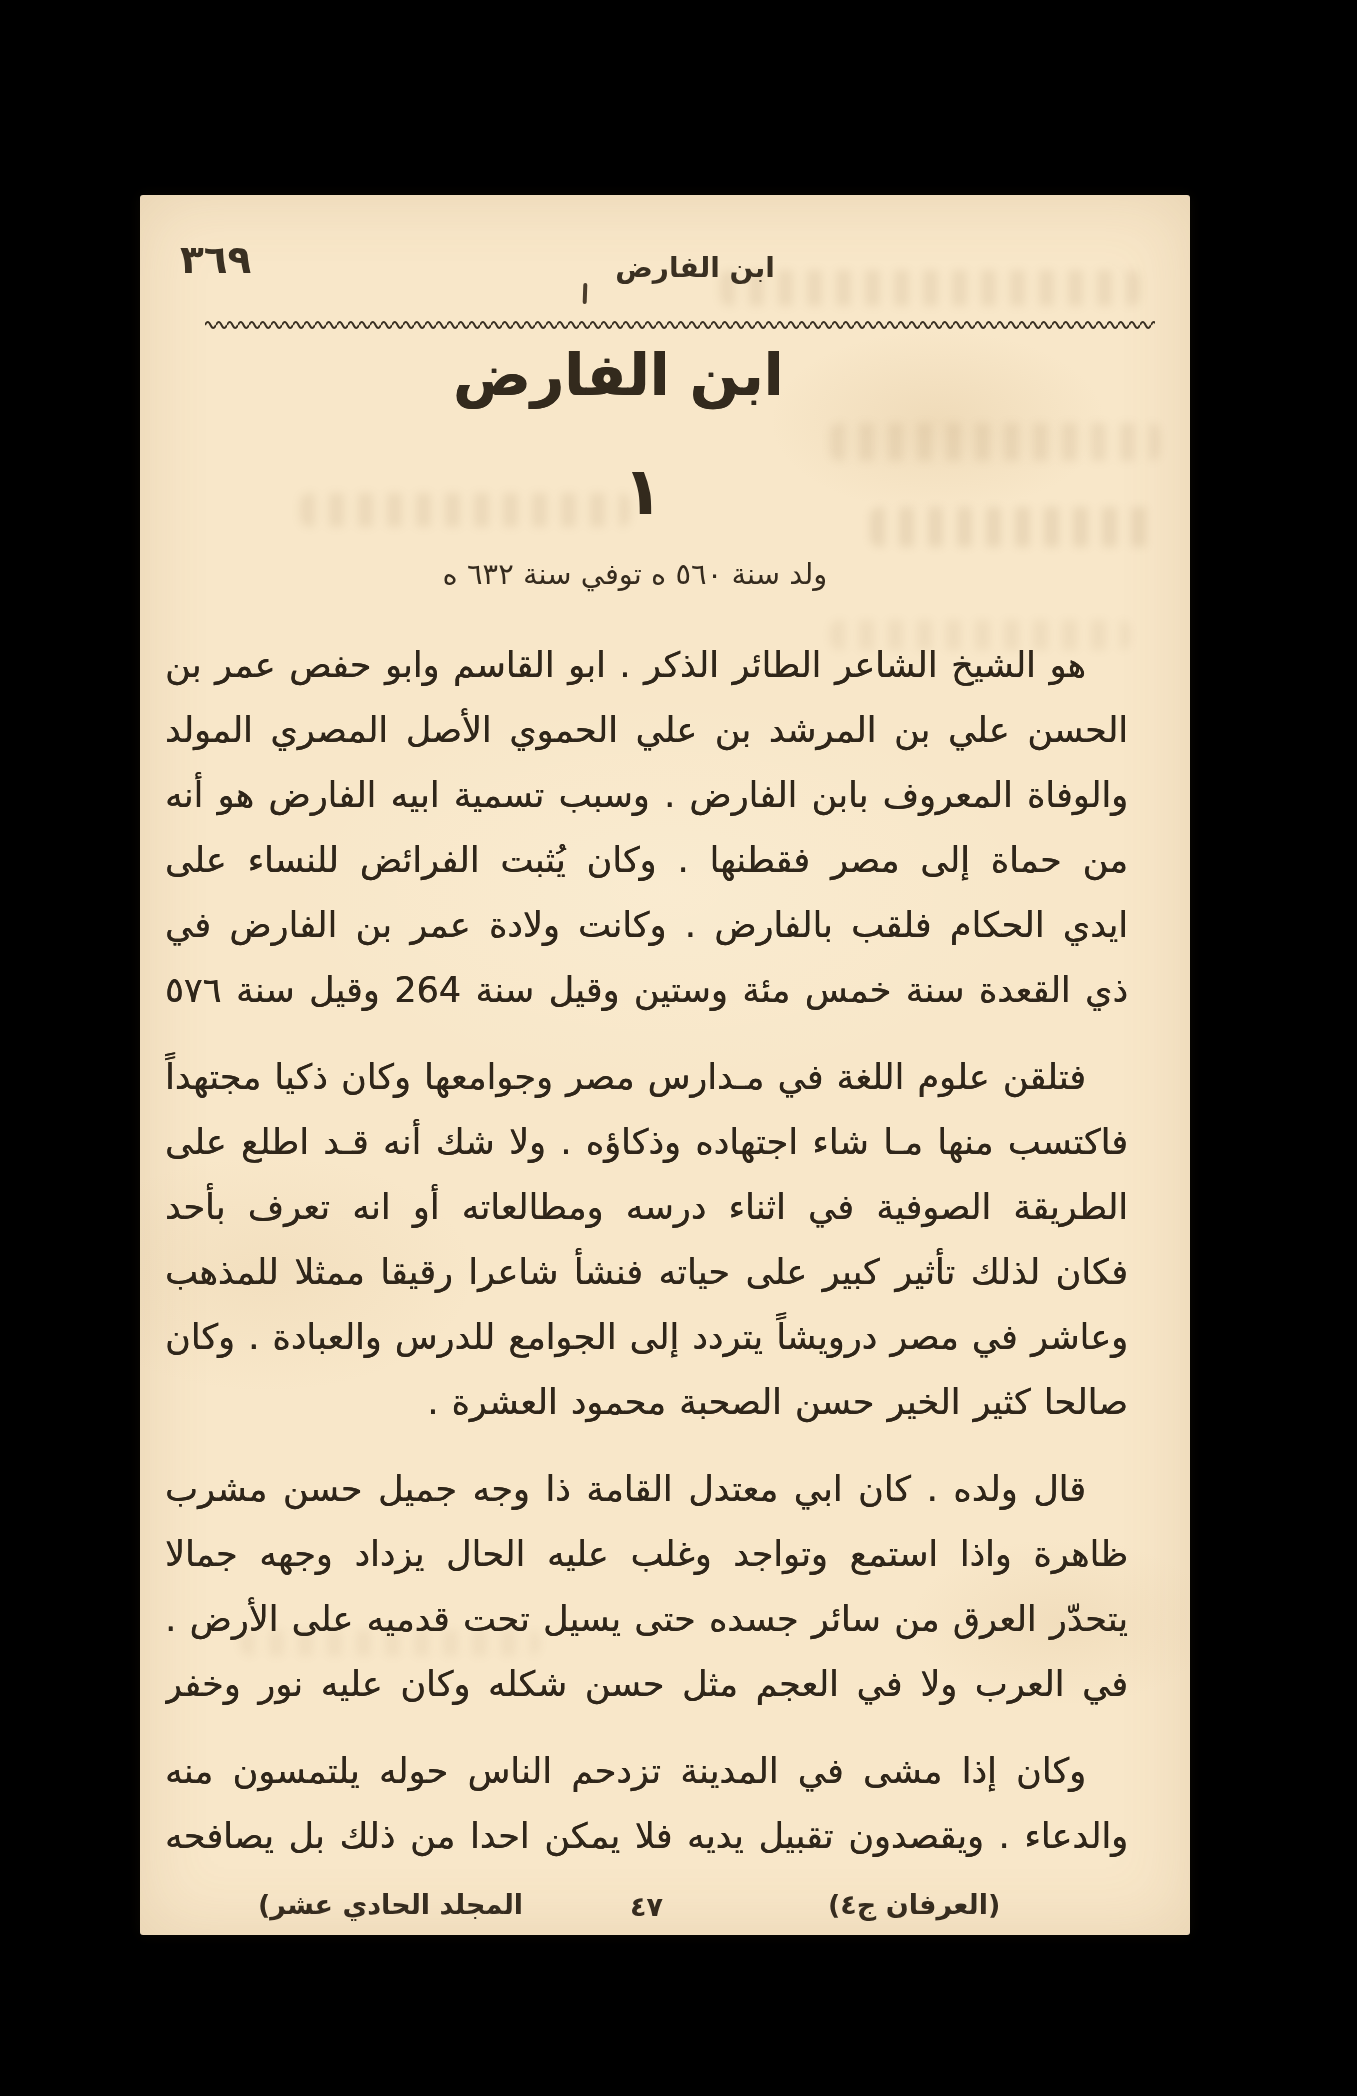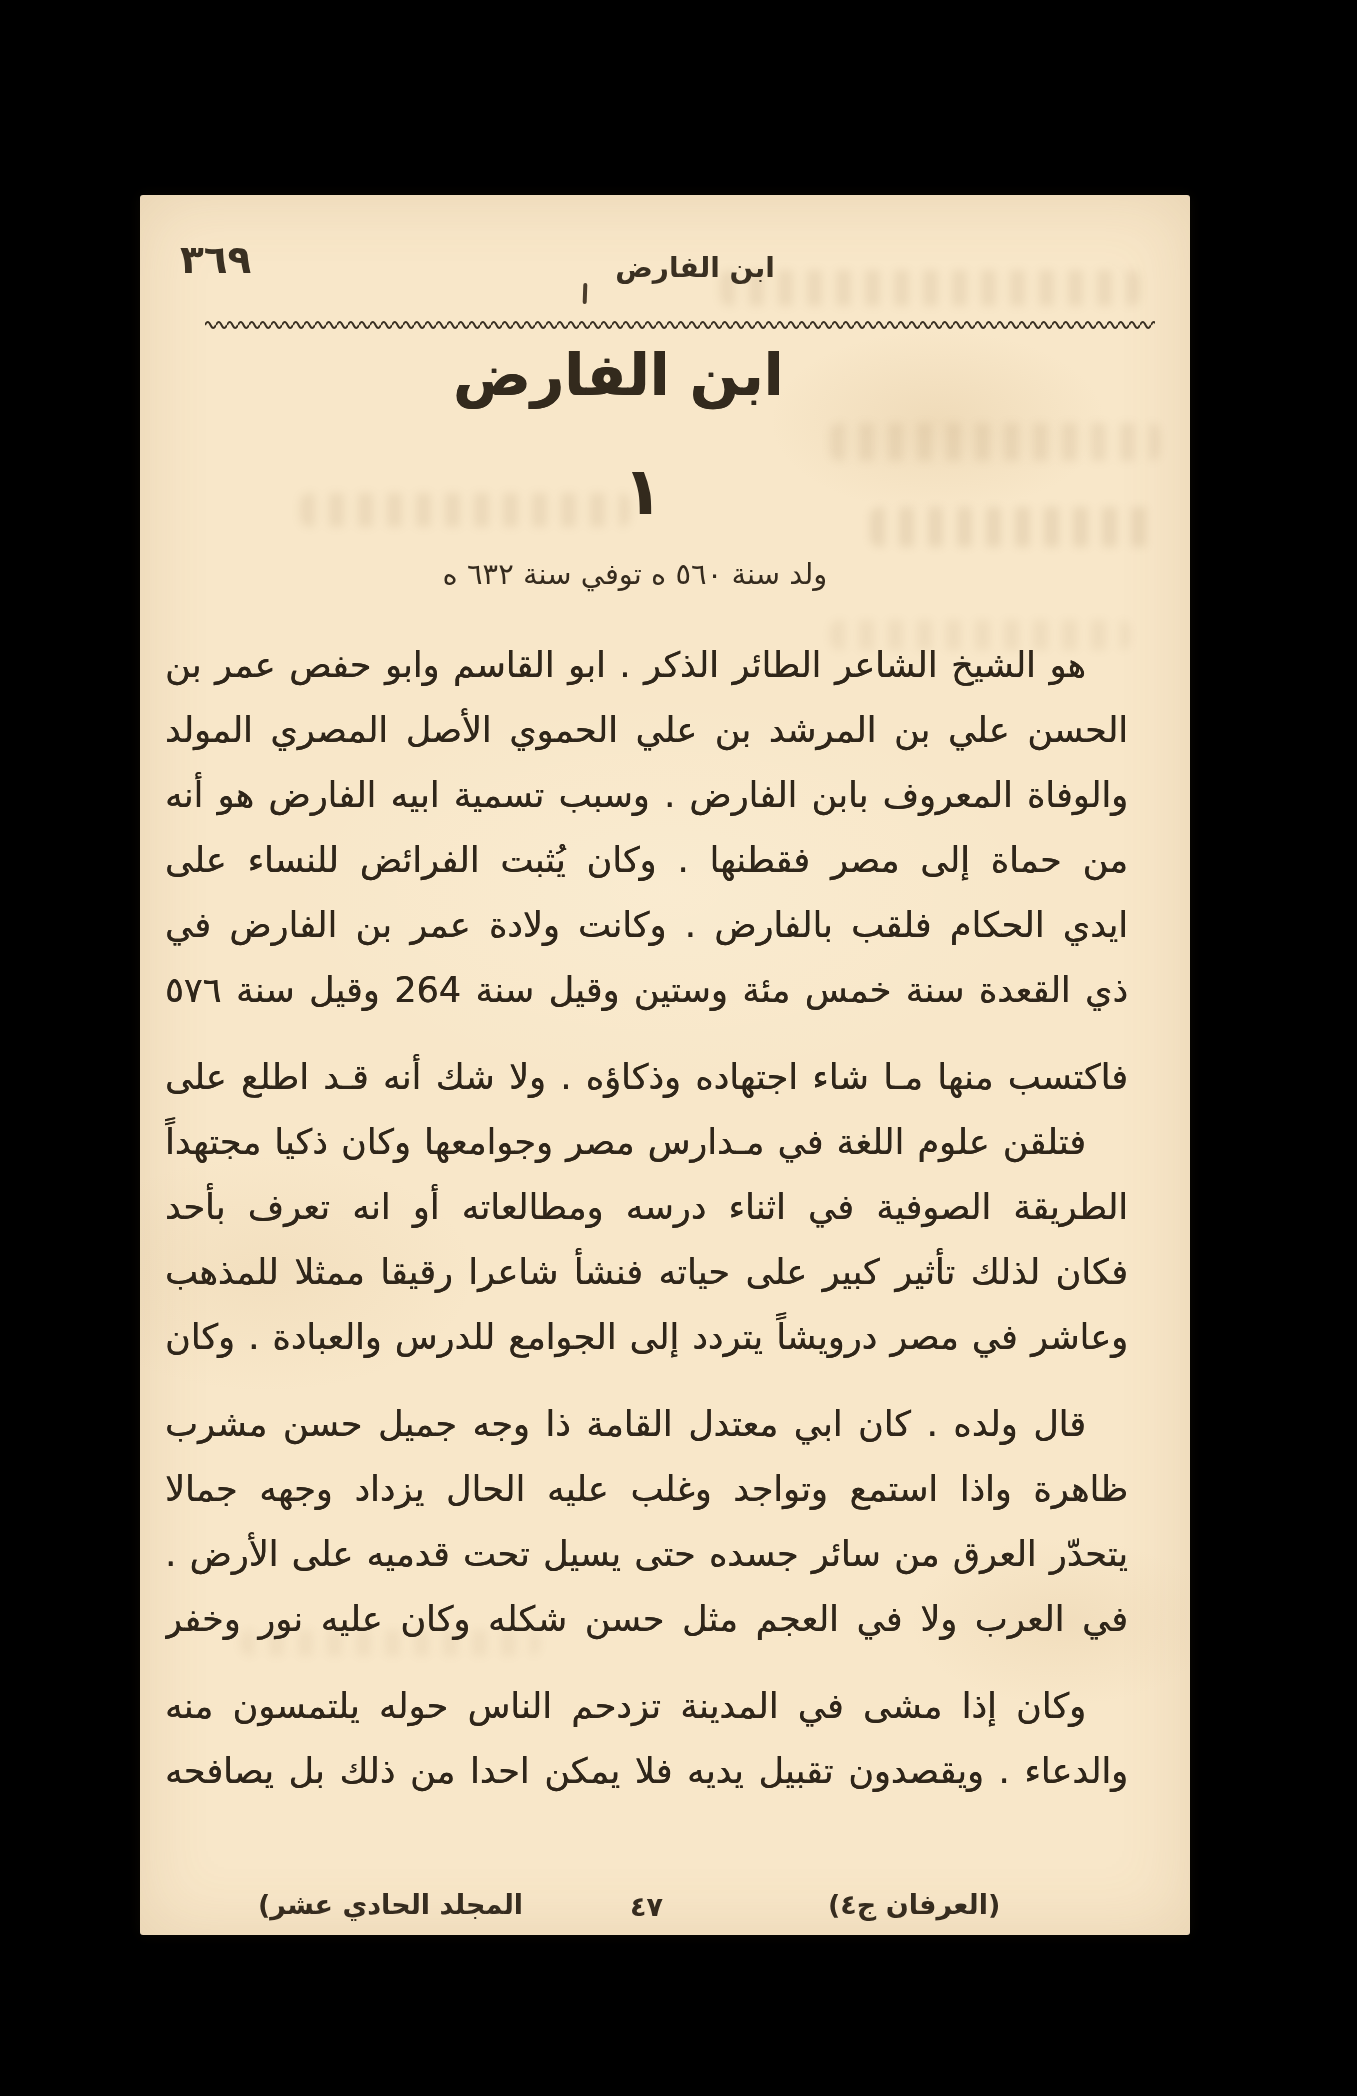--- a/index.html
+++ b/index.html
@@ -138,25 +138,26 @@
     <div class="body">
         <div class="para">
           <div class="line first">هو الشيخ الشاعر الطائر الذكر . ابو القاسم وابو حفص عمر بن ابي</div>
           <div class="line">الحسن علي بن المرشد بن علي الحموي الأصل المصري المولد والدار</div>
           <div class="line">والوفاة المعروف بابن الفارض . وسبب تسمية ابيه الفارض هو أنه قدم</div>
           <div class="line">من حماة إلى مصر فقطنها . وكان يُثبت الفرائض للنساء على الرجال بين</div>
           <div class="line">ايدي الحكام فلقب بالفارض . وكانت ولادة عمر بن الفارض في الرابع من</div>
           <div class="line">ذي القعدة سنة خمس مئة وستين وقيل سنة 264 وقيل سنة ٥٧٦</div>
         </div>
         <div class="para">
+          <div class="line first">فتلقن علوم اللغة في مـدارس مصر وجوامعها وكان ذكيا مجتهداً</div>
           <div class="line">فاكتسب منها مـا شاء اجتهاده وذكاؤه . ولا شك أنه قـد اطلع على</div>
-          <div class="line first">فتلقن علوم اللغة في مـدارس مصر وجوامعها وكان ذكيا مجتهداً</div>
           <div class="line">الطريقة الصوفية في اثناء درسه ومطالعاته أو انه تعرف بأحد المتصوفين</div>
           <div class="line">فكان لذلك تأثير كبير على حياته فنشأ شاعرا رقيقا ممثلا للمذهب الصوفي</div>
           <div class="line">وعاشر في مصر درويشاً يتردد إلى الجوامع للدرس والعبادة . وكان رجلا</div>
+          <div class="line short">صالحا كثير الخير حسن الصحبة محمود العشرة .</div>
         </div>
         <div class="para">
           <div class="line first">قال ولده . كان ابي معتدل القامة ذا وجه جميل حسن مشرب بحمرة</div>
           <div class="line">ظاهرة واذا استمع وتواجد وغلب عليه الحال يزداد وجهه جمالا ونورا</div>
           <div class="line">يتحدّر العرق من سائر جسده حتى يسيل تحت قدميه على الأرض . ولم أر</div>
           <div class="line">في العرب ولا في العجم مثل حسن شكله وكان عليه نور وخفر وجلال وهيبة .</div>
         </div>
         <div class="para">
           <div class="line first">وكان إذا مشى في المدينة تزدحم الناس حوله يلتمسون منه البركة</div>
           <div class="line">والدعاء . ويقصدون تقبيل يديه فلا يمكن احدا من ذلك بل يصافحه وكانت</div>

